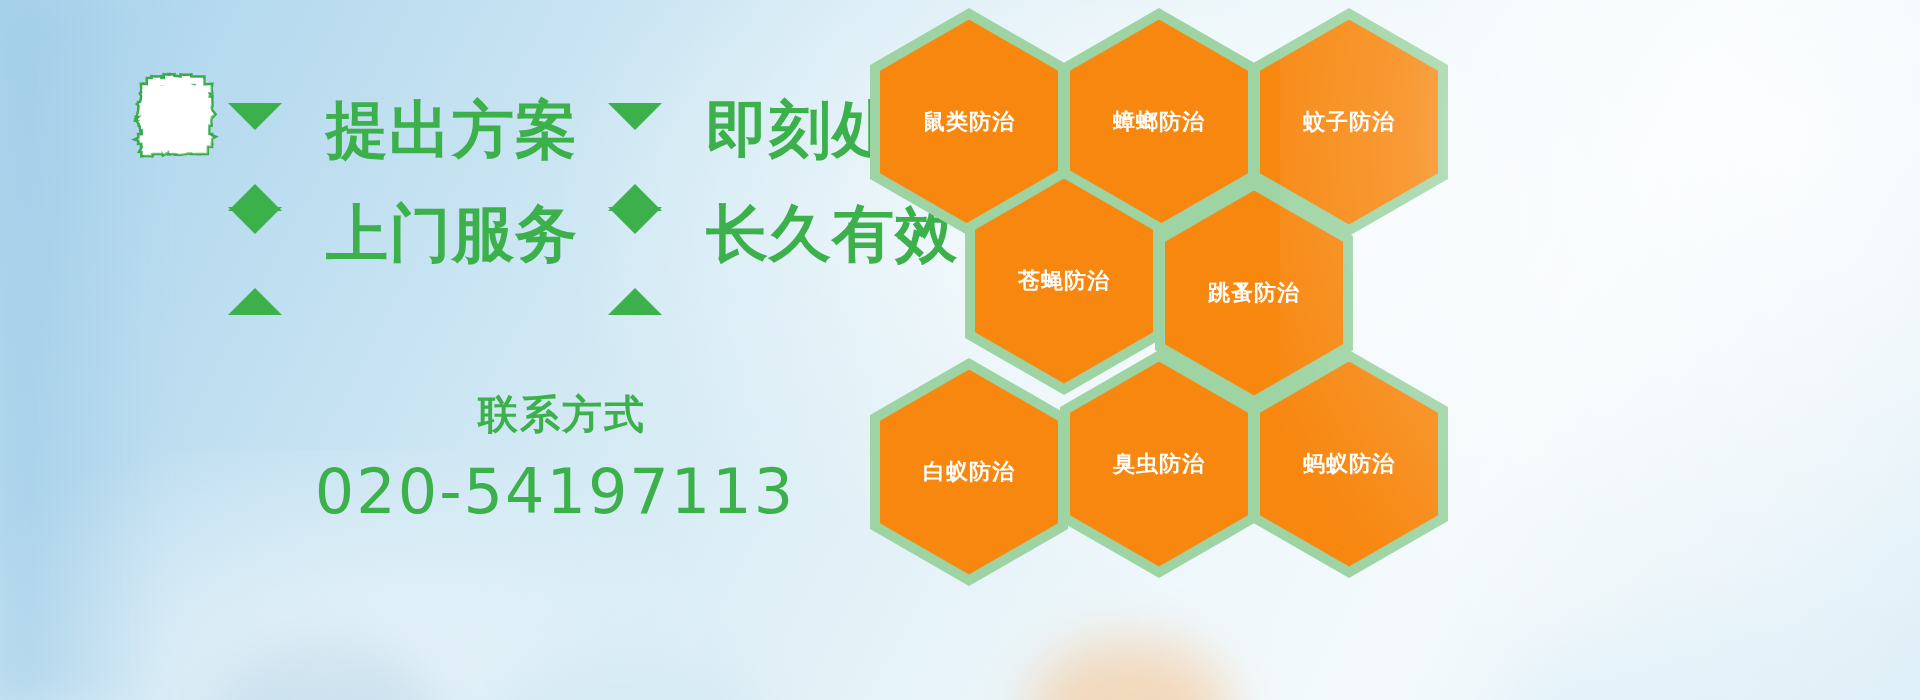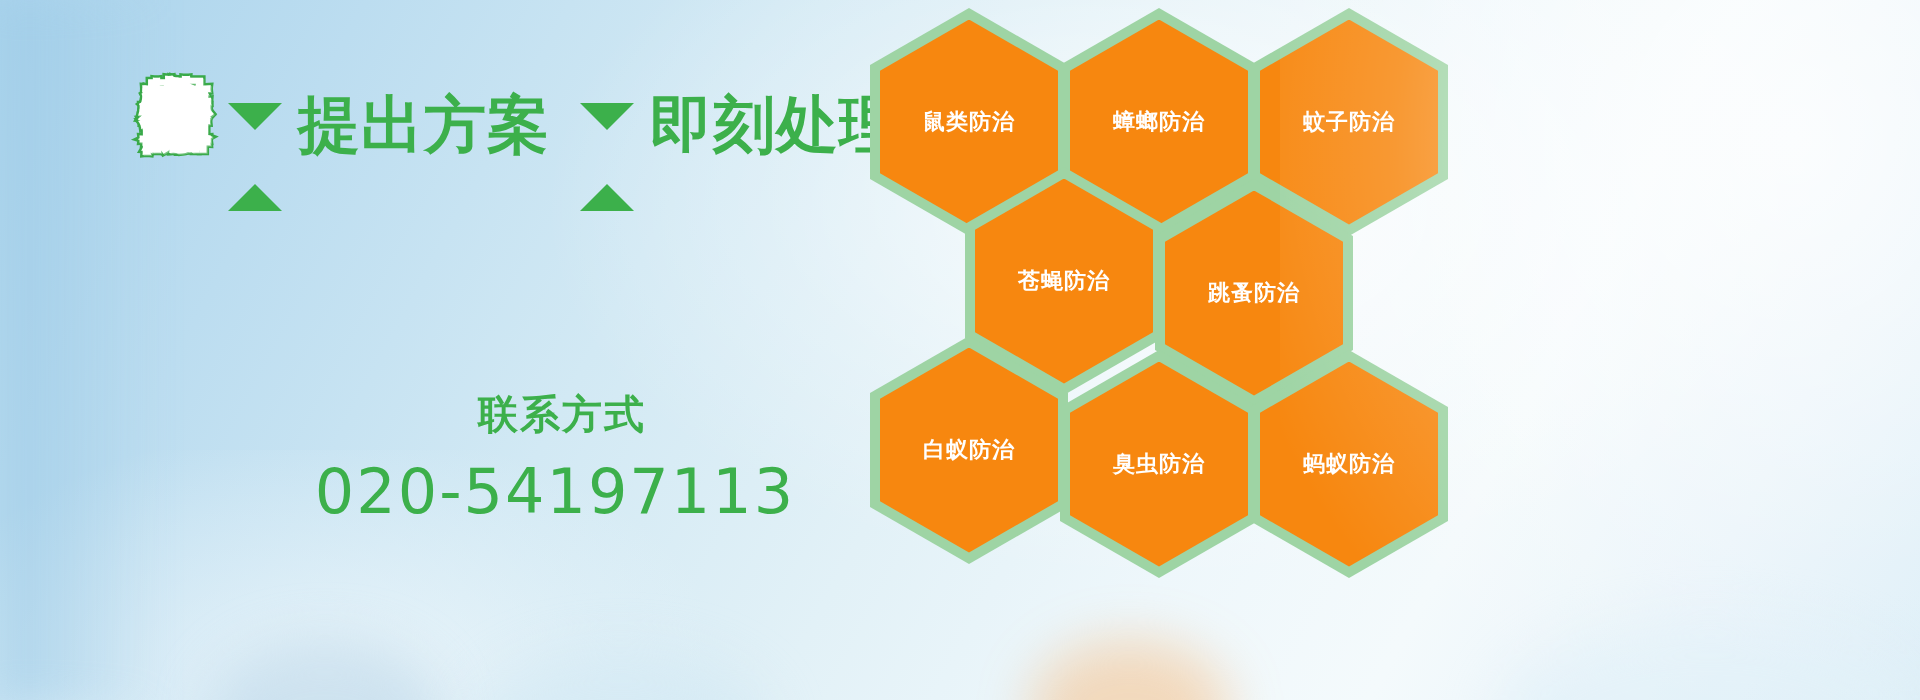--- a/index.html
+++ b/index.html
@@ -106,26 +106,27 @@
     content: "";
     display: block;
     position: relative;
     top: 27px;
     left: -27px;
     width: 0; height: 0;
     border: 27px solid transparent;
     border-bottom-color: #3cb04b;
   }
   .feature-text {
-    font-family: Liberation Mono, monospace;
+    font-family: Liberation Serif, serif;
     font-size: 62px;
     font-weight: 700;
     color: #3cb04b;
     letter-spacing: 1px;
     line-height: 1;
+    margin-left: 28px;
   }
 
   
   #contact {
     position: absolute;
     left: 300px;
     top: 392px;
     width: 510px;
     text-align: center;
   }
@@ -186,21 +187,21 @@
     white-space: nowrap;
     line-height: 1;
   }
 
   
   .hex-r1c1 { left:   8px; top:   0px; }
   .hex-r1c2 { left: 198px; top:   0px; }
   .hex-r1c3 { left: 388px; top:   0px; }
   .hex-r2c1 { left: 103px; top: 159px; }
   .hex-r2c2 { left: 293px; top: 171px; }
-  .hex-r3c1 { left:   8px; top: 328px; }
+  .hex-r3c1 { left:   8px; top: 350px; }
   .hex-r3c2 { left: 198px; top: 342px; }
   .hex-r3c3 { left: 388px; top: 342px; }
 </style>
 </head>
 <body>
 
 <div id="banner">
 
   <span class="bg-blob blob-e"></span>
   <span class="bg-blob blob-a"></span>
@@ -216,20 +217,30 @@
       <div class="feature-item">
         <span class="diamond"></span>
         <span class="feature-text">提出方案</span>
       </div>
       <div class="feature-item">
         <span class="diamond"></span>
         <span class="feature-text">即刻处理</span>
       </div>
     </div>
 
+    <div class="feature-row">
+      <div class="feature-item">
+        <span class="diamond"></span>
+        <span class="feature-text">上门服务</span>
+      </div>
+      <div class="feature-item">
+        <span class="diamond"></span>
+        <span class="feature-text">长久有效</span>
+      </div>
+    </div>
 
   </div>
 
   <div id="contact">
     <div id="contact-title">联系方式</div>
     <div class="phone" id="phone-1">020-54197113</div>
   </div>
 
   <div id="hex-cluster">
 

